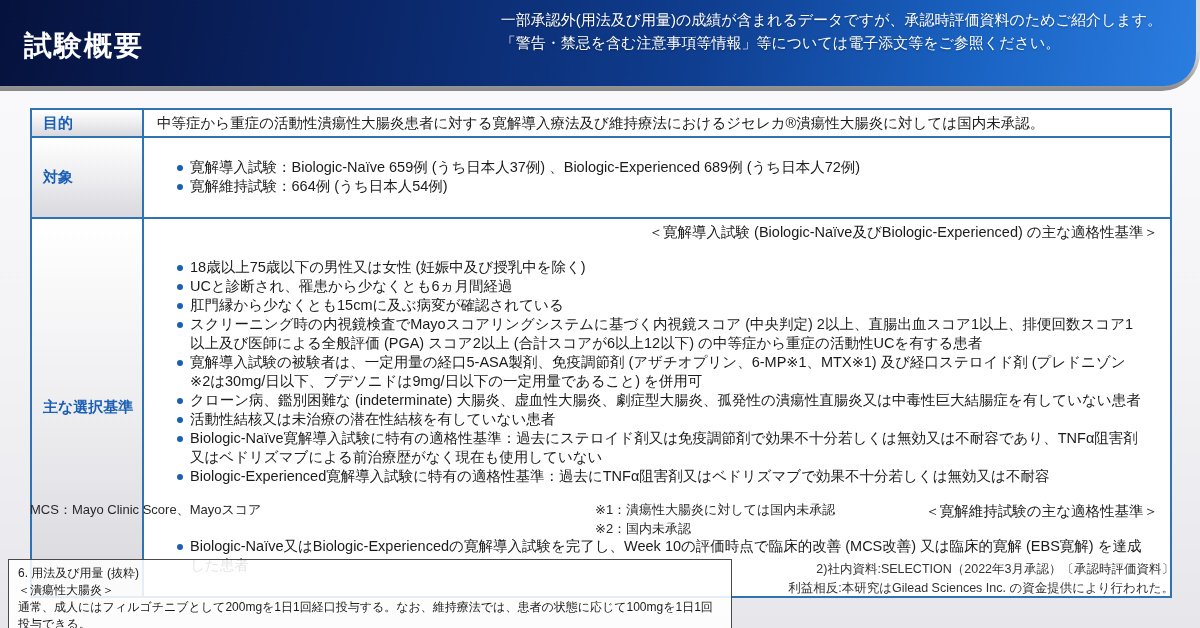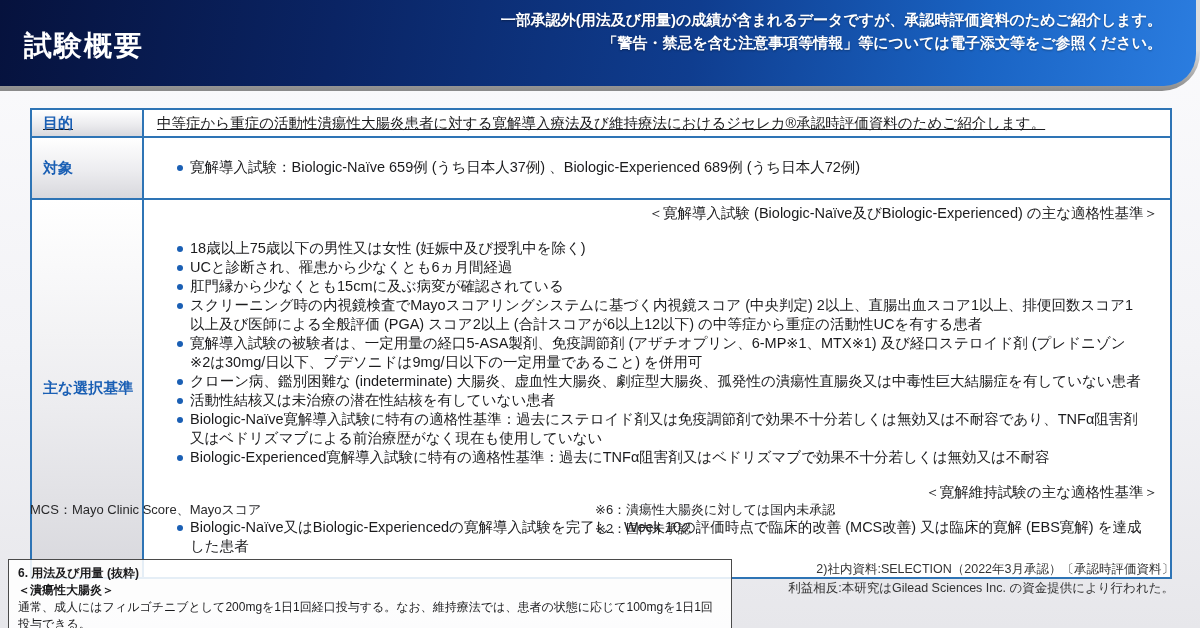--- a/index.html
+++ b/index.html
@@ -18,31 +18,31 @@
   .header-band{
     position:absolute;top:0;left:0;width:1196px;height:86px;
     background:linear-gradient(100deg,#06123d 0%,#0a2464 28%,#0f3d8f 58%,#1a64c4 82%,#2b7de0 100%);
     border-bottom-right-radius:32px;
   }
   .page-title{
     position:absolute;left:24px;top:27px;margin:0;
     font-size:28px;font-weight:700;color:#ffffff;letter-spacing:2px;
   }
   .disclaimer{
-    position:absolute;right:34px;top:8px;text-align:right;
-    color:#ffffff;font-size:15px;font-weight:700;line-height:23px;
+    position:absolute;right:34px;top:8px;
+    color:#ffffff;font-size:15px;font-weight:400;line-height:23px;
     text-shadow:0 1px 2px rgba(0,0,0,.35);
   }
   
   .info-table{
     position:absolute;left:30px;top:108px;width:1142px;
     background:#ffffff;border:2px solid #2e74b5;box-sizing:border-box;
   }
   .trow{display:flex;border-top:2px solid #2e74b5;}
-  .trow:first-child{border-top:none;text-decoration:underline;}
+  .trow:first-child{border-top:none;}
   .tlabel{
     flex:0 0 112px;box-sizing:border-box;
     background:linear-gradient(180deg,#ffffff 0%,#ececef 55%,#d8d8dd 100%);
     border-right:2px solid #2e74b5;
     color:#1a5fb4;font-weight:700;font-size:15px;
     display:flex;align-items:center;padding-left:11px;
   }
   .tcell{
     flex:1;box-sizing:border-box;padding:4px 12px 5px 13px;
     font-size:14.5px;line-height:19px;color:#1b1b1d;
@@ -59,21 +59,21 @@
   .gap-top{margin-top:7px;}
   
   .fnotes-left{position:absolute;left:30px;top:500px;font-size:13px;line-height:19px;color:#29292b;}
   .fnotes-right{position:absolute;left:595px;top:500px;font-size:13px;line-height:19px;color:#29292b;}
   
   .dose-box{
     position:absolute;left:8px;top:559px;width:724px;box-sizing:border-box;
     border:1px solid #4a4a4a;background:rgba(255,255,255,.88);
     padding:5px 9px 7px;font-size:12px;line-height:17px;color:#1b1b1d;
   }
-  .dose-box .bold{font-weight:700;}
+  .dose-box .bold{font-weight:400;}
   
   .refs{
     position:absolute;right:26px;top:560px;text-align:right;
     font-size:12.5px;line-height:18.5px;color:#333333;
   }
 </style>
 </head>
 <body>
 
 <div class="header-trim">
@@ -84,29 +84,30 @@
       <div>「警告・禁忌を含む注意事項等情報」等については電子添文等をご参照ください。</div>
     </div>
   </div>
 </div>
 
 <div class="info-table">
 
   <div class="trow row-purpose">
     <div class="tlabel">目的</div>
     <div class="tcell">
-      <p>中等症から重症の活動性潰瘍性大腸炎患者に対する寛解導入療法及び維持療法におけるジセレカ®承認時評価資料のためご紹介します。</p>
+      <p>中等症から重症の活動性潰瘍性大腸炎患者に対する寛解導入療法及び維持療法におけるジセレカ®潰瘍性大腸炎に対しては国内未承認。</p>
     </div>
   </div>
 
   <div class="trow">
     <div class="tlabel">対象</div>
     <div class="tcell">
       <ul class="blist">
         <li>寛解導入試験：Biologic-Naïve 659例 (うち日本人37例) 、Biologic-Experienced 689例 (うち日本人72例)</li>
+        <li>寛解維持試験：664例 (うち日本人54例)</li>
       </ul>
     </div>
   </div>
 
   <div class="trow">
     <div class="tlabel">主な選択基準</div>
     <div class="tcell">
       <p class="sect">＜寛解導入試験 (Biologic-Naïve及びBiologic-Experienced) の主な適格性基準＞</p>
       <ul class="blist">
         <li>18歳以上75歳以下の男性又は女性 (妊娠中及び授乳中を除く)</li>
@@ -126,21 +127,21 @@
     </div>
   </div>
 
 </div>
 
 <div class="fnotes-left">
   <div>MCS：Mayo Clinic Score、Mayoスコア</div>
 </div>
 
 <div class="fnotes-right">
-  <div>※6：潰瘍性大腸炎に対しては国内未承認</div>
+  <div>※1：潰瘍性大腸炎に対しては国内未承認</div>
   <div>※2：国内未承認</div>
 </div>
 
 <div class="dose-box">
   <div class="bold">6. 用法及び用量 (抜粋)</div>
   <div class="bold">＜潰瘍性大腸炎＞</div>
   <div>通常、成人にはフィルゴチニブとして200mgを1日1回経口投与する。なお、維持療法では、患者の状態に応じて100mgを1日1回投与できる。</div>
 </div>
 
 <div class="refs">

